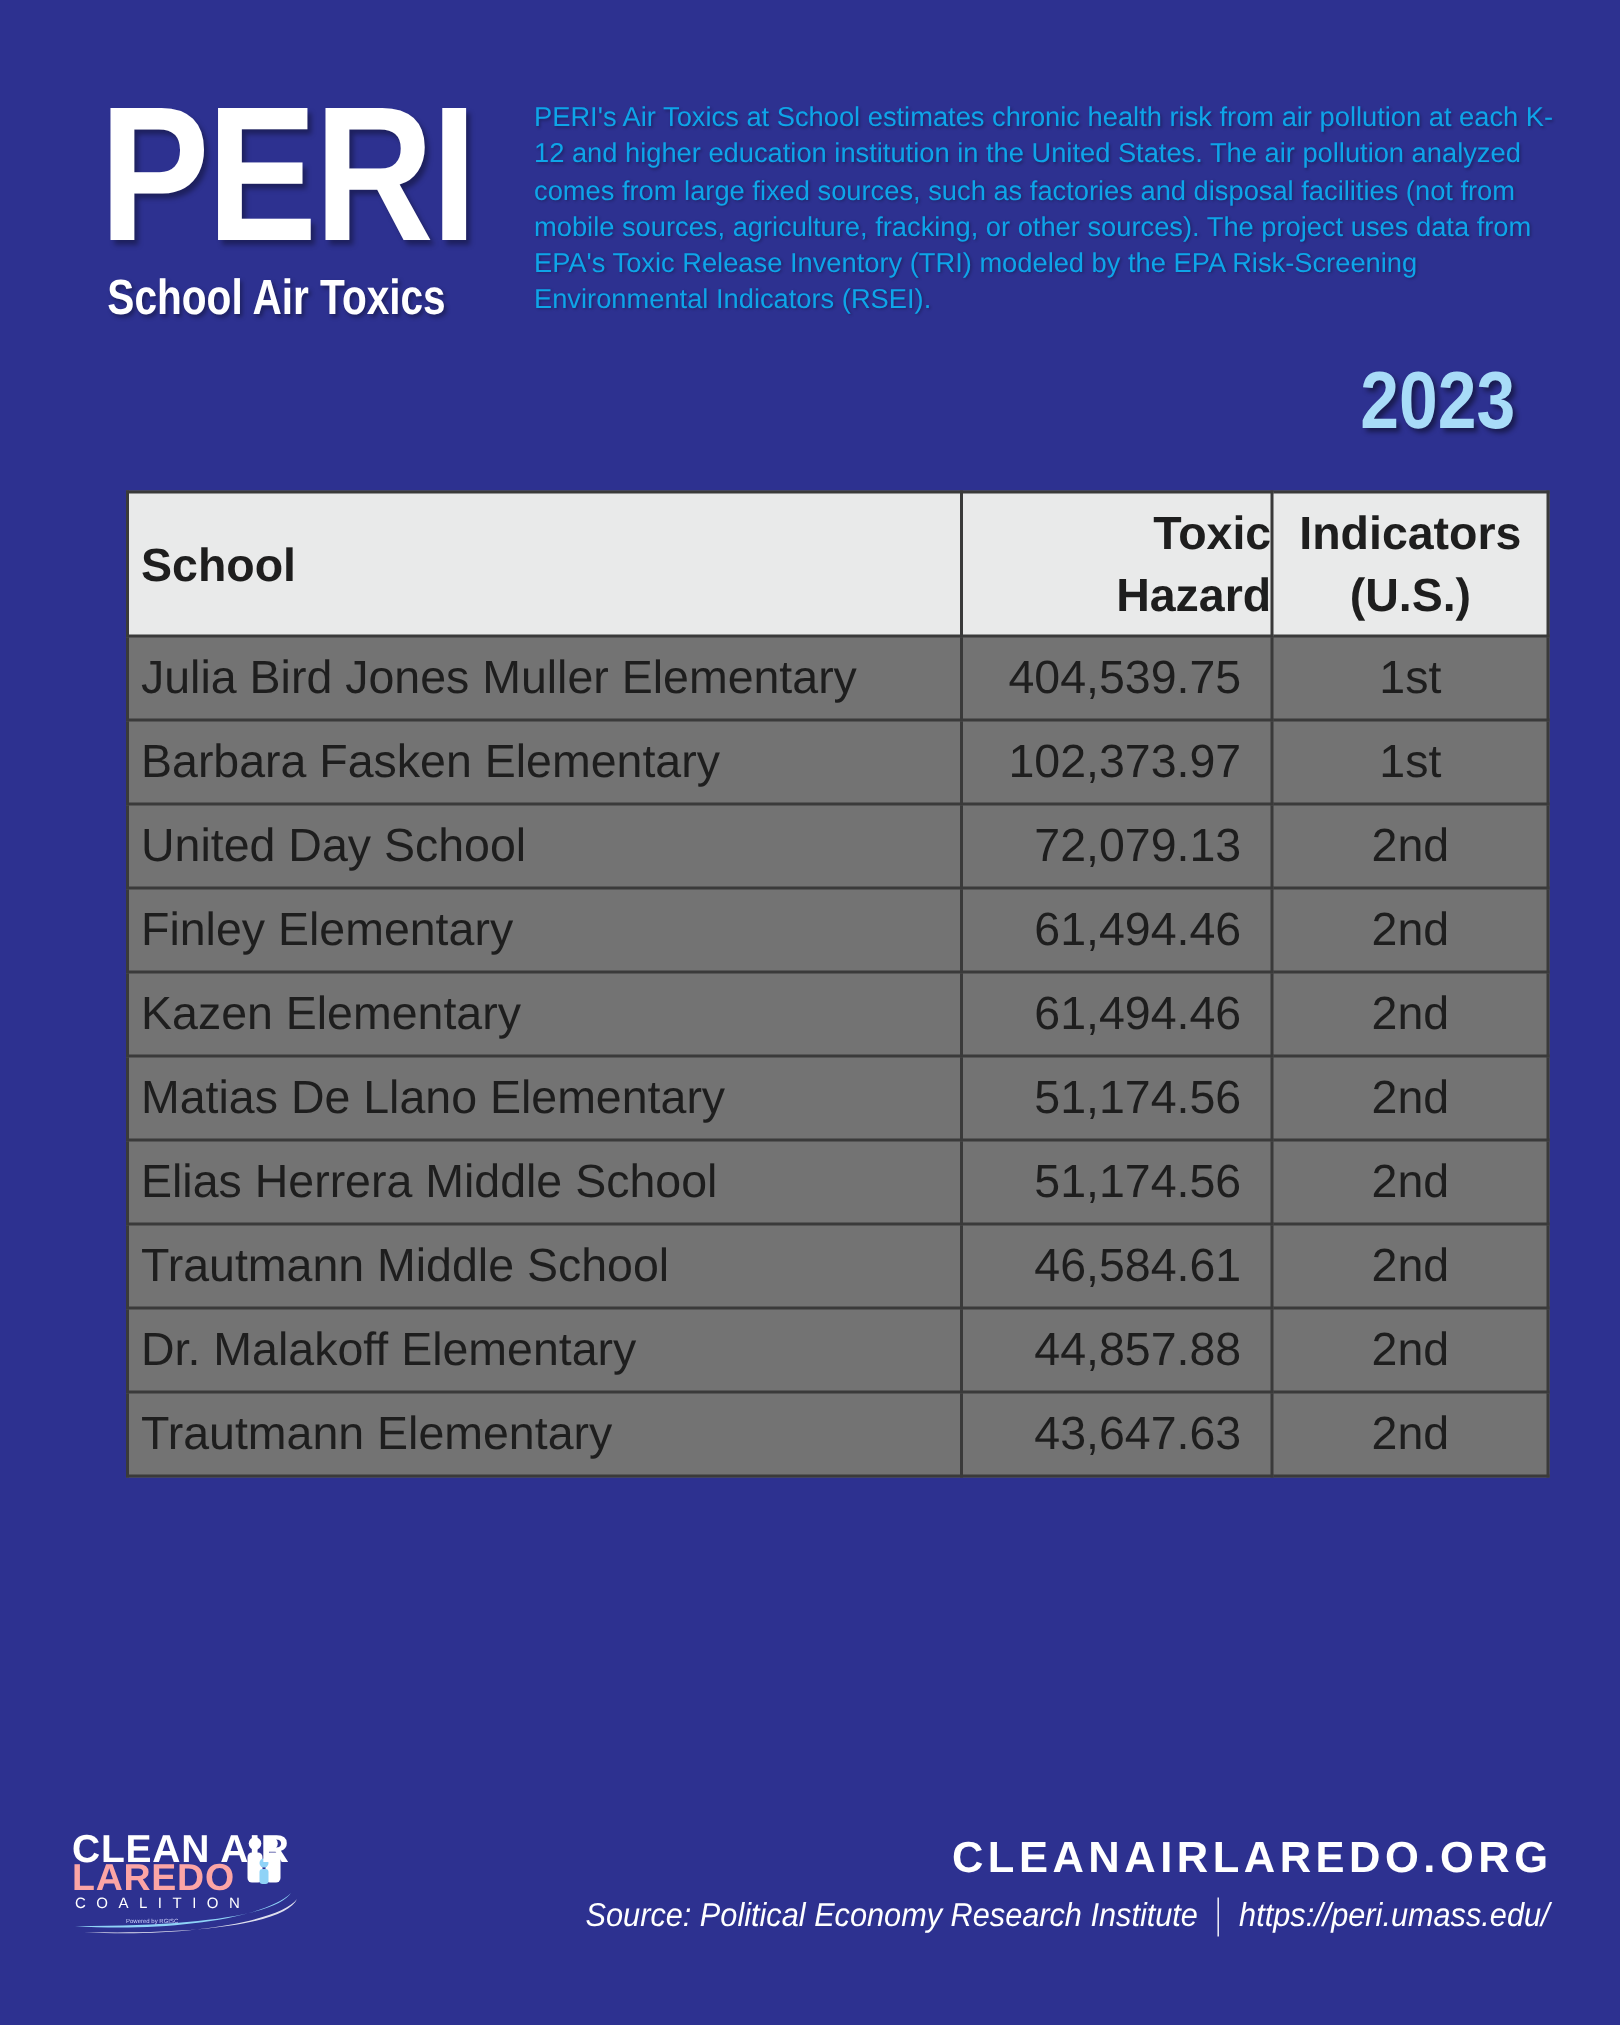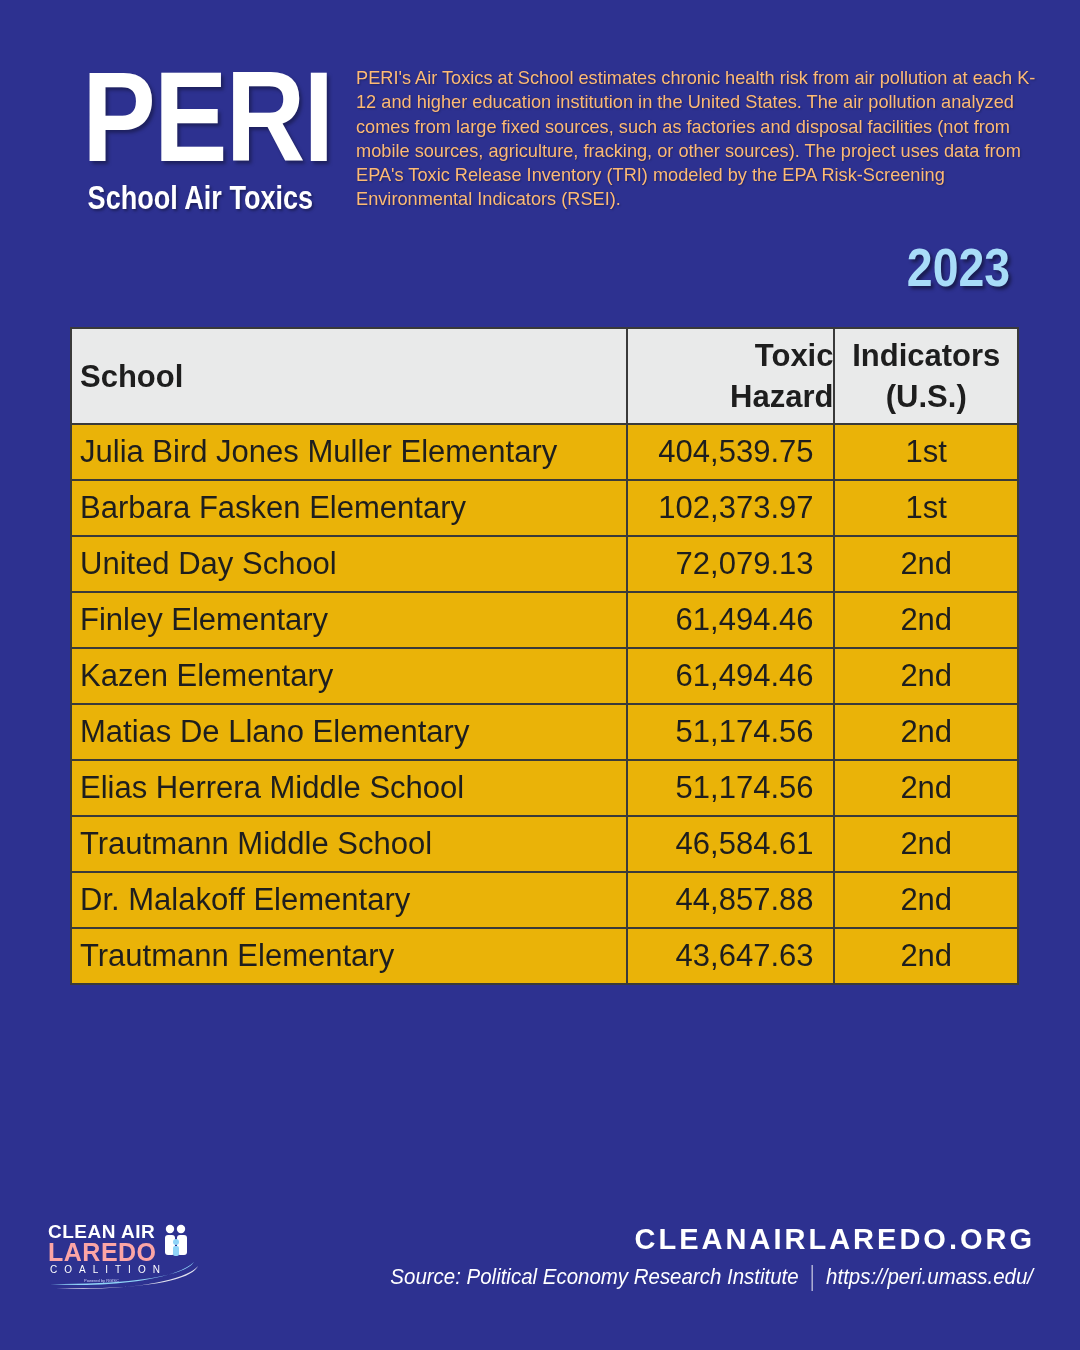--- a/index.html
+++ b/index.html
@@ -6,21 +6,21 @@
   html, body { width: 1080px; height: 1350px; }
   body {
     background: #2d3190;
     font-family: "Liberation Sans", sans-serif;
     position: relative;
     overflow: hidden;
     color: #ffffff;
   }
   .brand {
     position: absolute;
-    left: 64px;
+    left: 48px;
     top: 58px;
     width: 262px;
     text-align: right;
   }
   .brand-title {
     font-family: "Liberation Sans", sans-serif;
     font-weight: bold;
     font-size: 128px;
     line-height: 118px;
     letter-spacing: -2px;
@@ -40,42 +40,42 @@
     margin-top: 4px;
     text-shadow: 2px 2px 3px rgba(0,0,0,0.35);
   }
   .intro {
     position: absolute;
     left: 356px;
     top: 66px;
     width: 690px;
     font-size: 18.2px;
     line-height: 24.3px;
-    color: #fdba74;
+    color: #0ea5e9;
     text-shadow: 1px 1px 2px rgba(0,0,0,0.3);
   }
   .year {
     position: absolute;
     right: 70px;
     top: 236px;
     font-weight: bold;
     font-size: 54px;
     line-height: 62px;
     color: #a8dcf8;
     transform: scaleX(0.86);
     transform-origin: right center;
     text-shadow: 3px 3px 4px rgba(0,0,0,0.45);
   }
   table.data {
     position: absolute;
-    left: 70px;
+    left: 84px;
     top: 327px;
     width: 949px;
     border-collapse: collapse;
-    background: #eab308;
+    background: #737373;
     border: 2px solid #0ea5e9;
   }
   table.data th, table.data td {
     border: 2px solid #3a3a3a;
     color: #1e1e1e;
   }
   table.data th {
     background: #e9eaea;
     font-weight: bold;
     font-size: 31px;
@@ -97,21 +97,21 @@
     position: absolute;
     left: 46px;
     top: 1222px;
     width: 160px;
     height: 70px;
   }
   .logo-line1 {
     position: absolute;
     left: 2px; top: 0;
     font-weight: bold;
-    font-size: 19px;
+    font-size: 26px;
     line-height: 20px;
     letter-spacing: 0.5px;
     color: #ffffff;
   }
   .logo-line2 {
     position: absolute;
     left: 2px; top: 17px;
     font-weight: bold;
     font-size: 25px;
     line-height: 26px;

